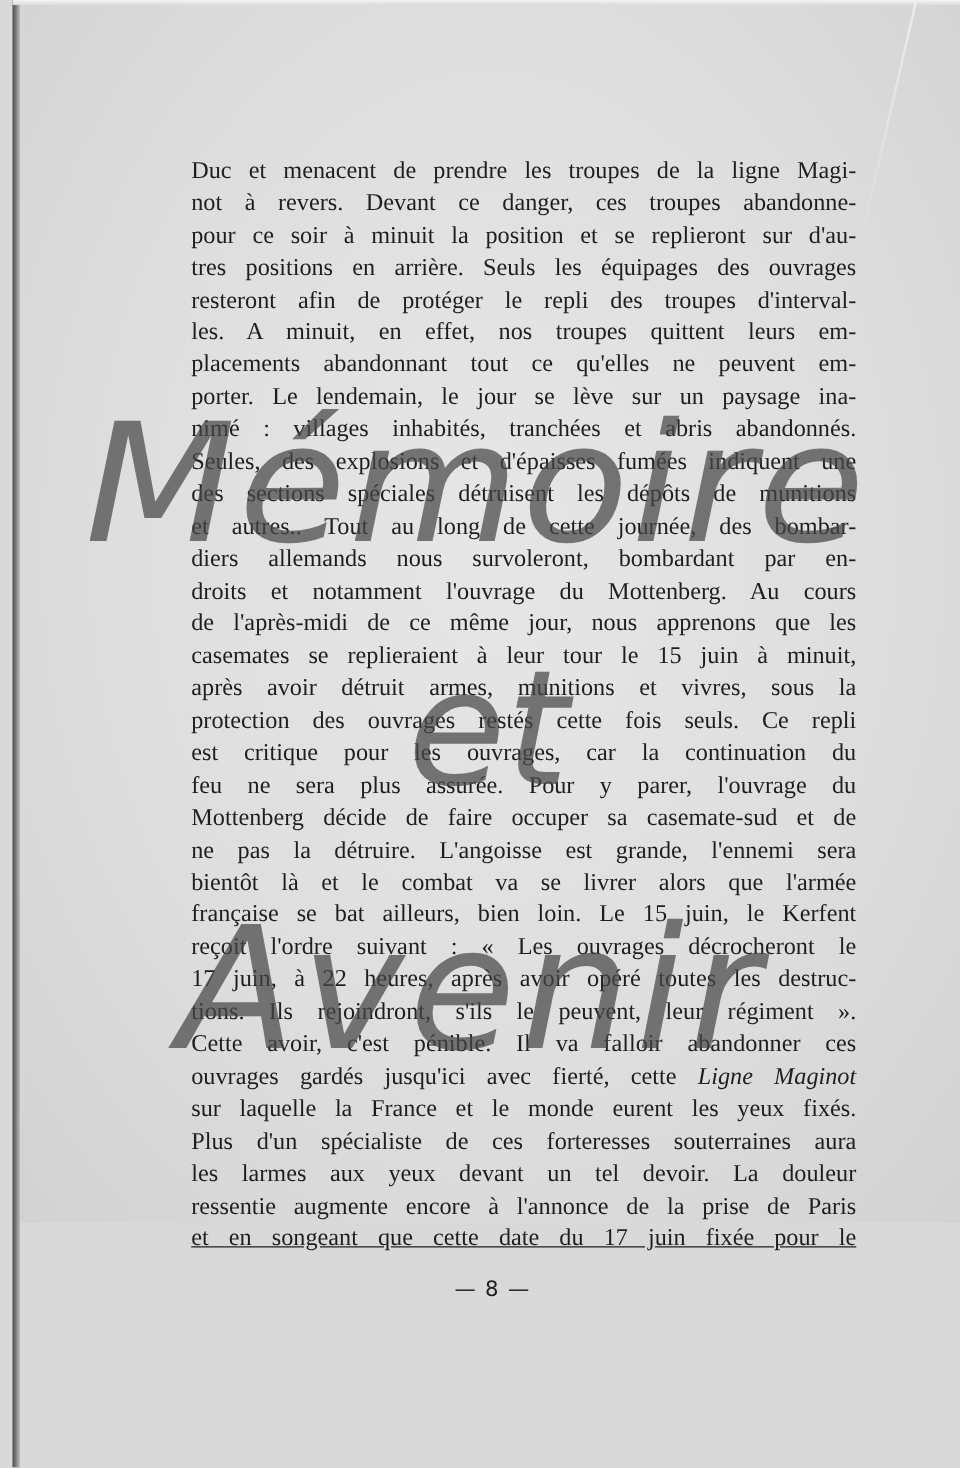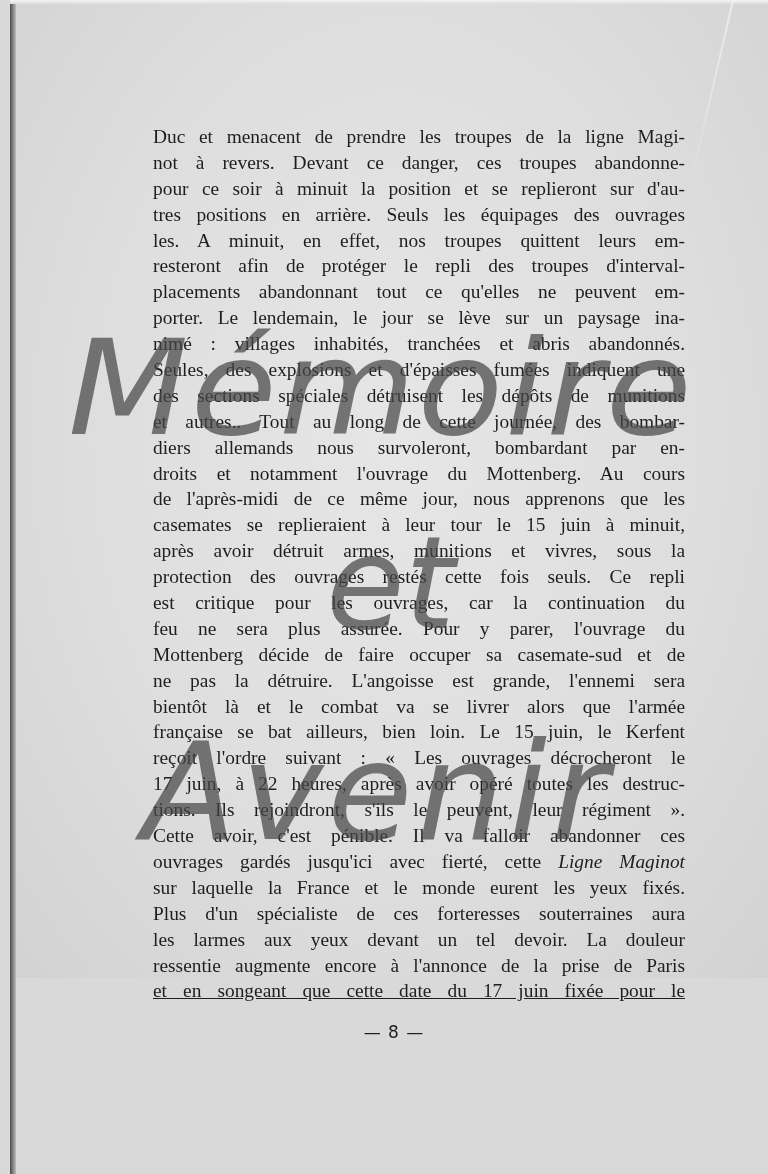--- a/index.html
+++ b/index.html
@@ -123,22 +123,22 @@
 <div class="page">
   <div class="page-edge-left"></div>
   <div class="page-edge-top"></div>
   <div class="fold-line"></div>
 
   <div class="text-block">
     <span class="line">Duc et menacent de prendre les troupes de la ligne Magi-</span>
     <span class="line">not à revers. Devant ce danger, ces troupes abandonne-</span>
     <span class="line">pour ce soir à minuit la position et se replieront sur d'au-</span>
     <span class="line">tres positions en arrière. Seuls les équipages des ouvrages</span>
+    <span class="line">resteront afin de protéger le repli des troupes d'interval-</span>
     <span class="line">les. A minuit, en effet, nos troupes quittent leurs em-</span>
-    <span class="line">resteront afin de protéger le repli des troupes d'interval-</span>
     <span class="line">placements abandonnant tout ce qu'elles ne peuvent em-</span>
     <span class="line">porter. Le lendemain, le jour se lève sur un paysage ina-</span>
     <span class="line">nimé : villages inhabités, tranchées et abris abandonnés.</span>
     <span class="line">Seules, des explosions et d'épaisses fumées indiquent une</span>
     <span class="line">des sections spéciales détruisent les dépôts de munitions</span>
     <span class="line">et autres.. Tout au long de cette journée, des bombar-</span>
     <span class="line">diers allemands nous survoleront, bombardant par en-</span>
     <span class="line">droits et notamment l'ouvrage du Mottenberg. Au cours</span>
     <span class="line">de l'après-midi de ce même jour, nous apprenons que les</span>
     <span class="line">casemates se replieraient à leur tour le 15 juin à minuit,</span>

